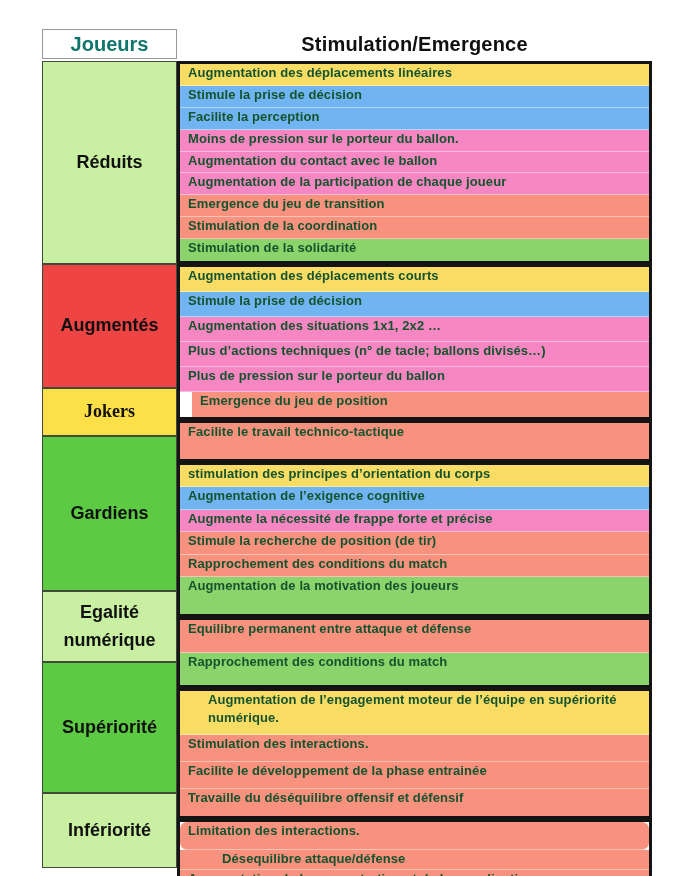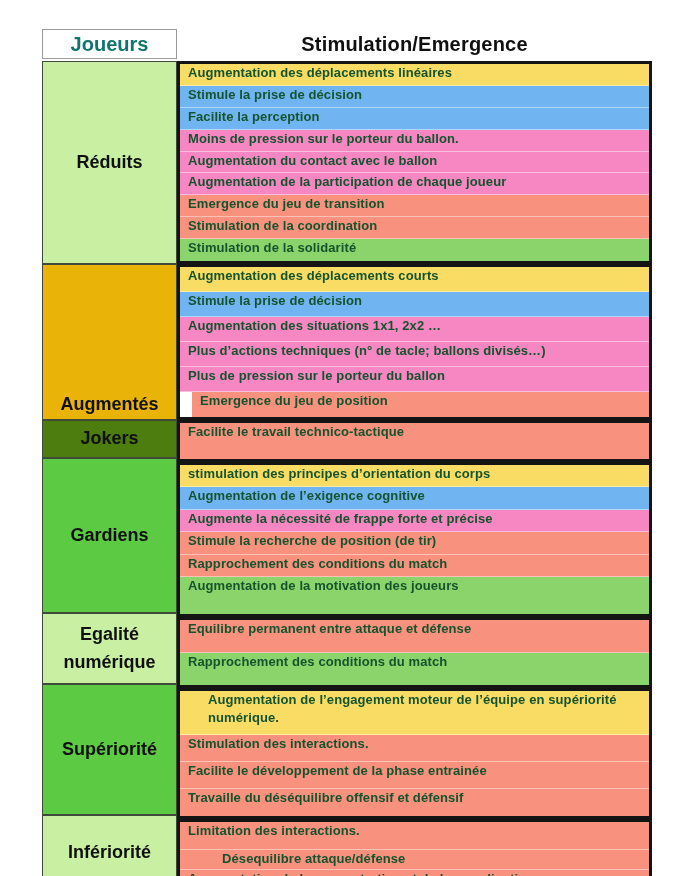--- a/index.html
+++ b/index.html
@@ -90,24 +90,24 @@
 <div class="layout">
   <div class="header-row">
     <div class="header-left">Joueurs</div>
     <div class="header-right">Stimulation/Emergence</div>
   </div>
   <div class="body-row">
     <div class="labels-col" id="labels-col">
         <div class="label-cell" style="height: 203px; background: rgb(201, 240, 162);">
           <span>Réduits</span>
         </div>
-        <div class="label-cell" style="height: 156px; background: #eab308; align-items: flex-end;">
+        <div class="label-cell" style="height: 124px; background: #ef4444;">
           <span>Augmentés</span>
         </div>
-        <div class="label-cell" style="height: 38px; background: #4d7c0f;">
+        <div class="label-cell" style="height: 48px; background: #fde047; font-family: Liberation Serif, serif;">
           <span>Jokers</span>
         </div>
         <div class="label-cell" style="height: 155px; background: rgb(92, 202, 67);">
           <span>Gardiens</span>
         </div>
         <div class="label-cell" style="height: 71px; background: rgb(201, 240, 162);">
           <span>Egalité numérique</span>
         </div>
         <div class="label-cell" style="height: 131px; background: rgb(92, 202, 67);">
           <span>Supériorité</span>
@@ -207,21 +207,21 @@
             <span>Stimulation des interactions.</span>
           </div>
           <div class="row" style="height: 27px; background: rgb(248, 145, 126);">
             <span>Facilite le développement de la phase entrainée</span>
           </div>
           <div class="row" style="height: 27px; background: rgb(248, 145, 126);">
             <span>Travaille du déséquilibre offensif et défensif</span>
           </div>
         </div>
         <div class="block" style="height: 75px;">
-          <div class="row" style="height: 31px; background: rgb(248, 145, 126);">
+          <div class="row" style="height: 31px; background: rgb(248, 145, 126); border-radius: 7px;">
             <span>Limitation des interactions.</span>
           </div>
           <div class="row" style="height: 23px; background: rgb(248, 145, 126); padding-left: 42px;">
             <span>Désequilibre attaque/défense</span>
           </div>
           <div class="row" style="height: 23px; background: rgb(248, 145, 126);">
             <span>Augmentation de la concentration et de la coordination.</span>
           </div>
         </div>
       </div>

